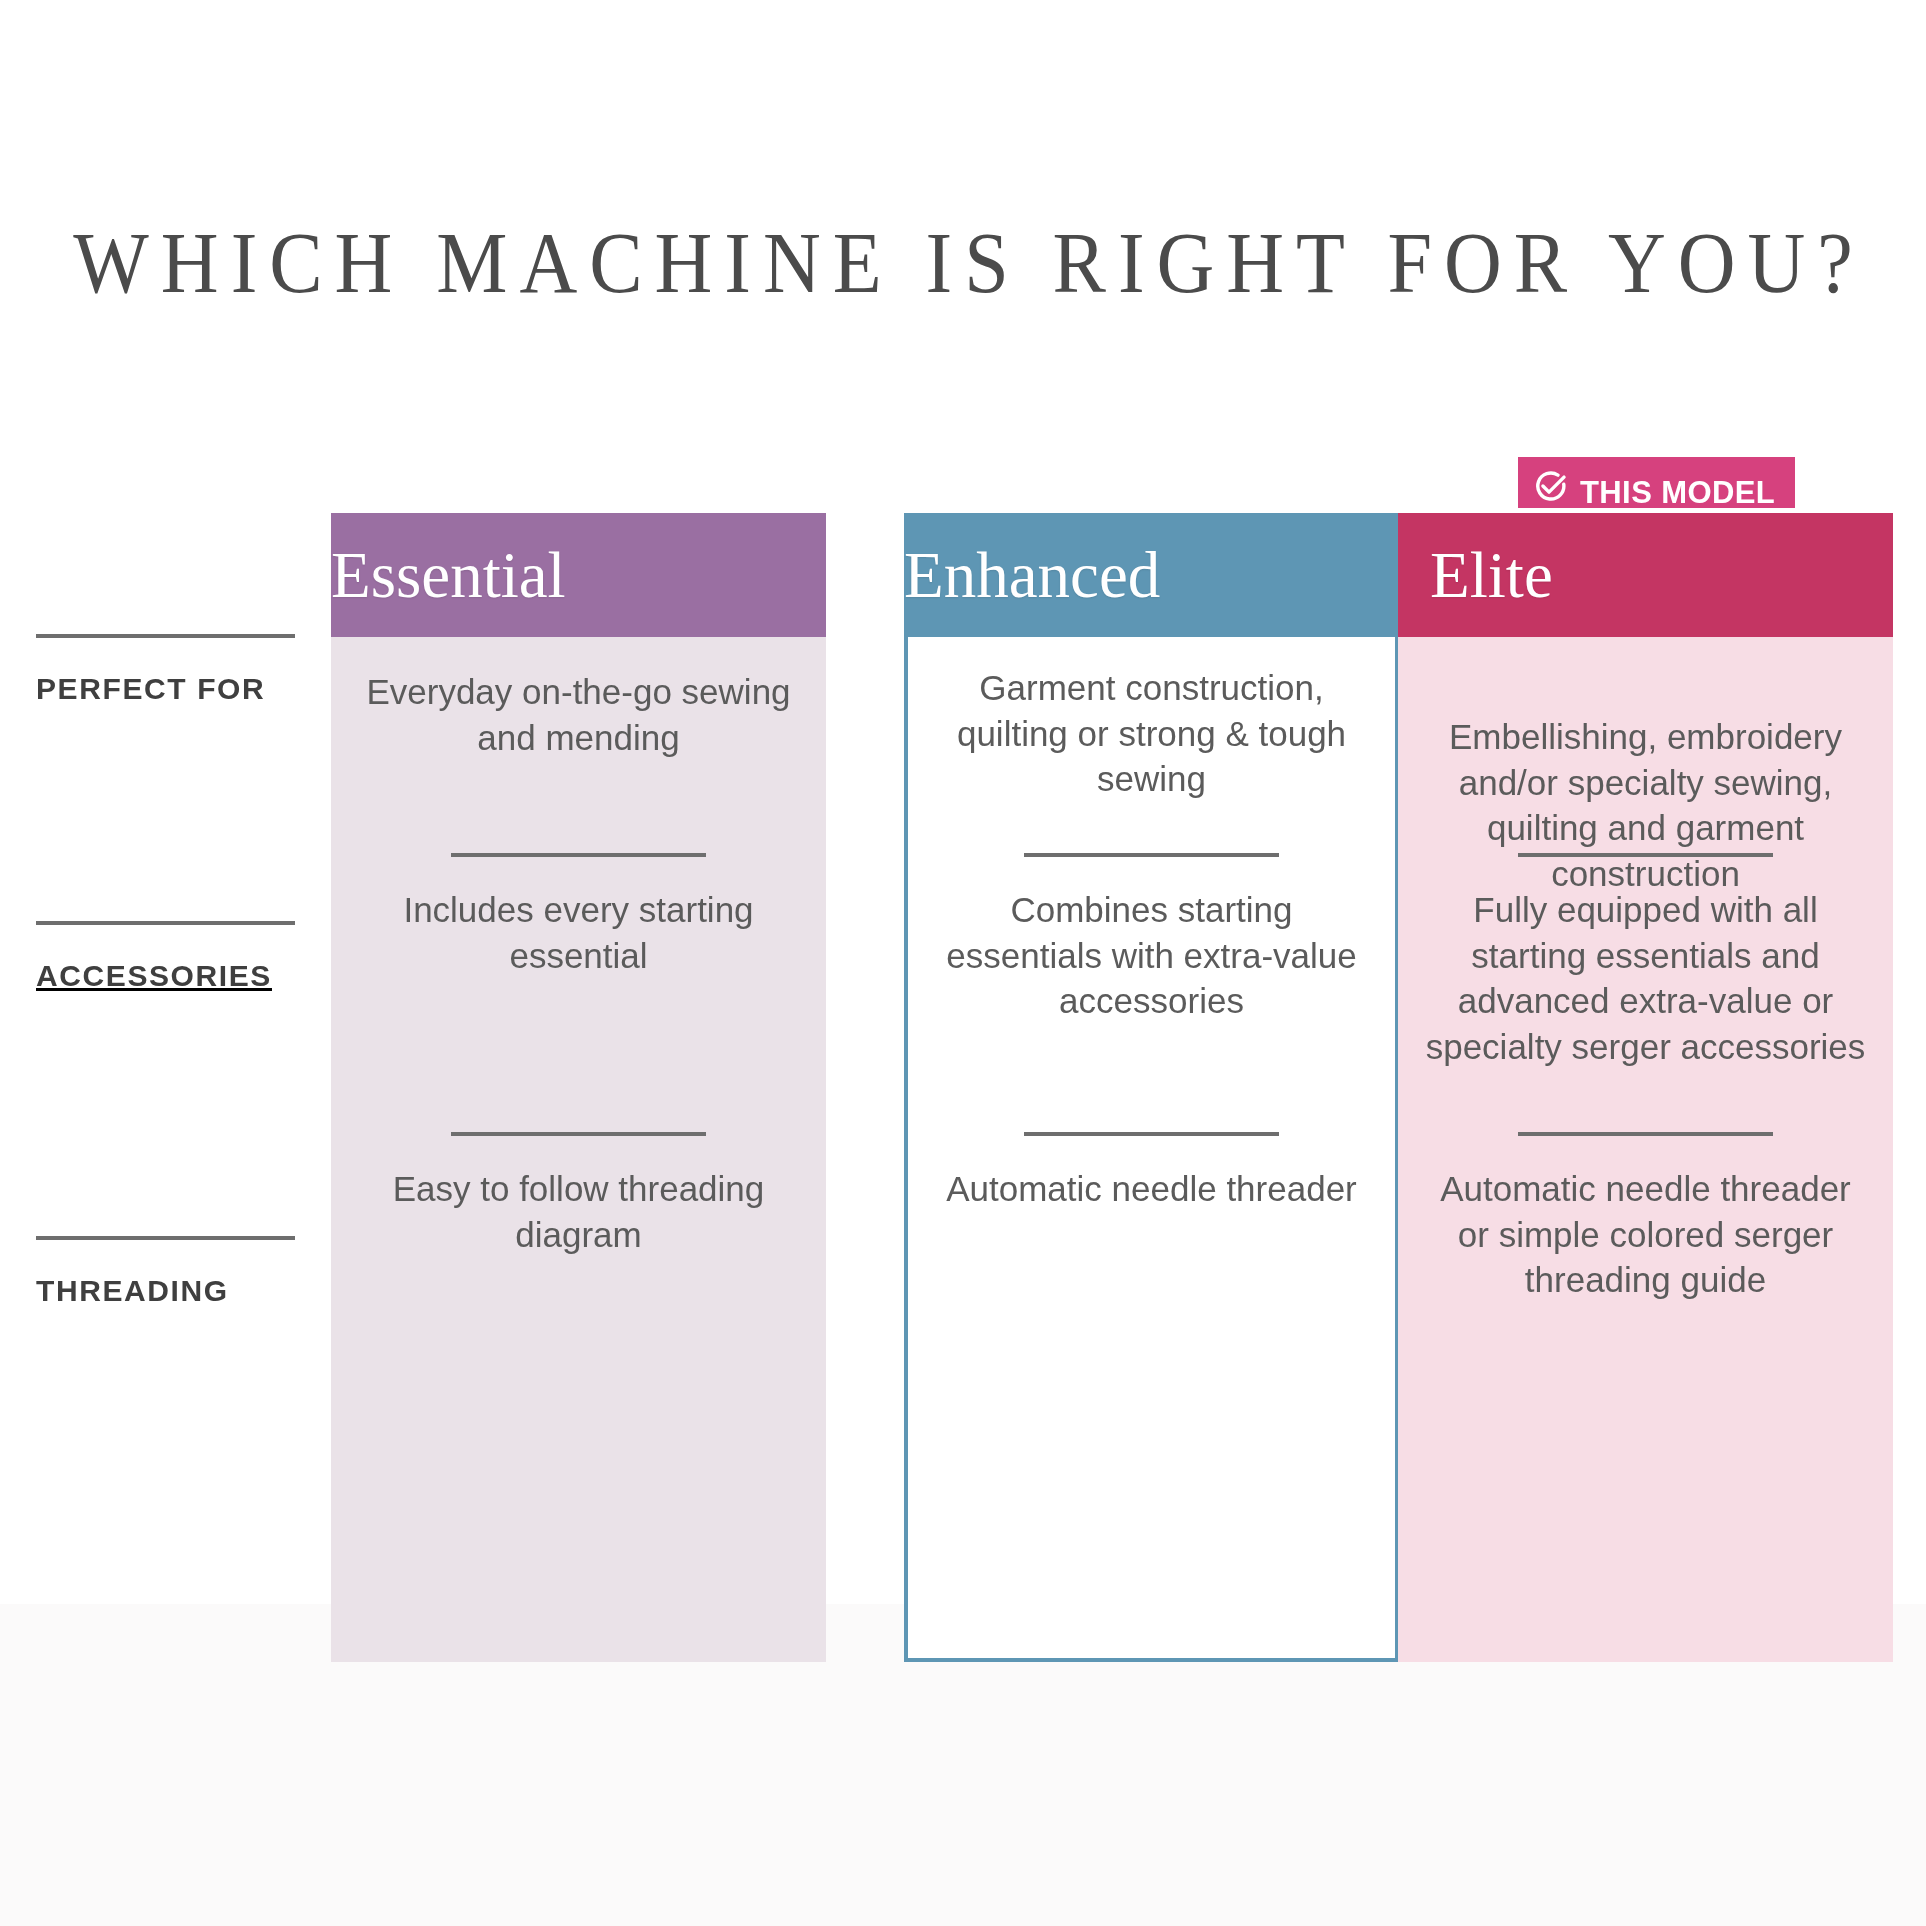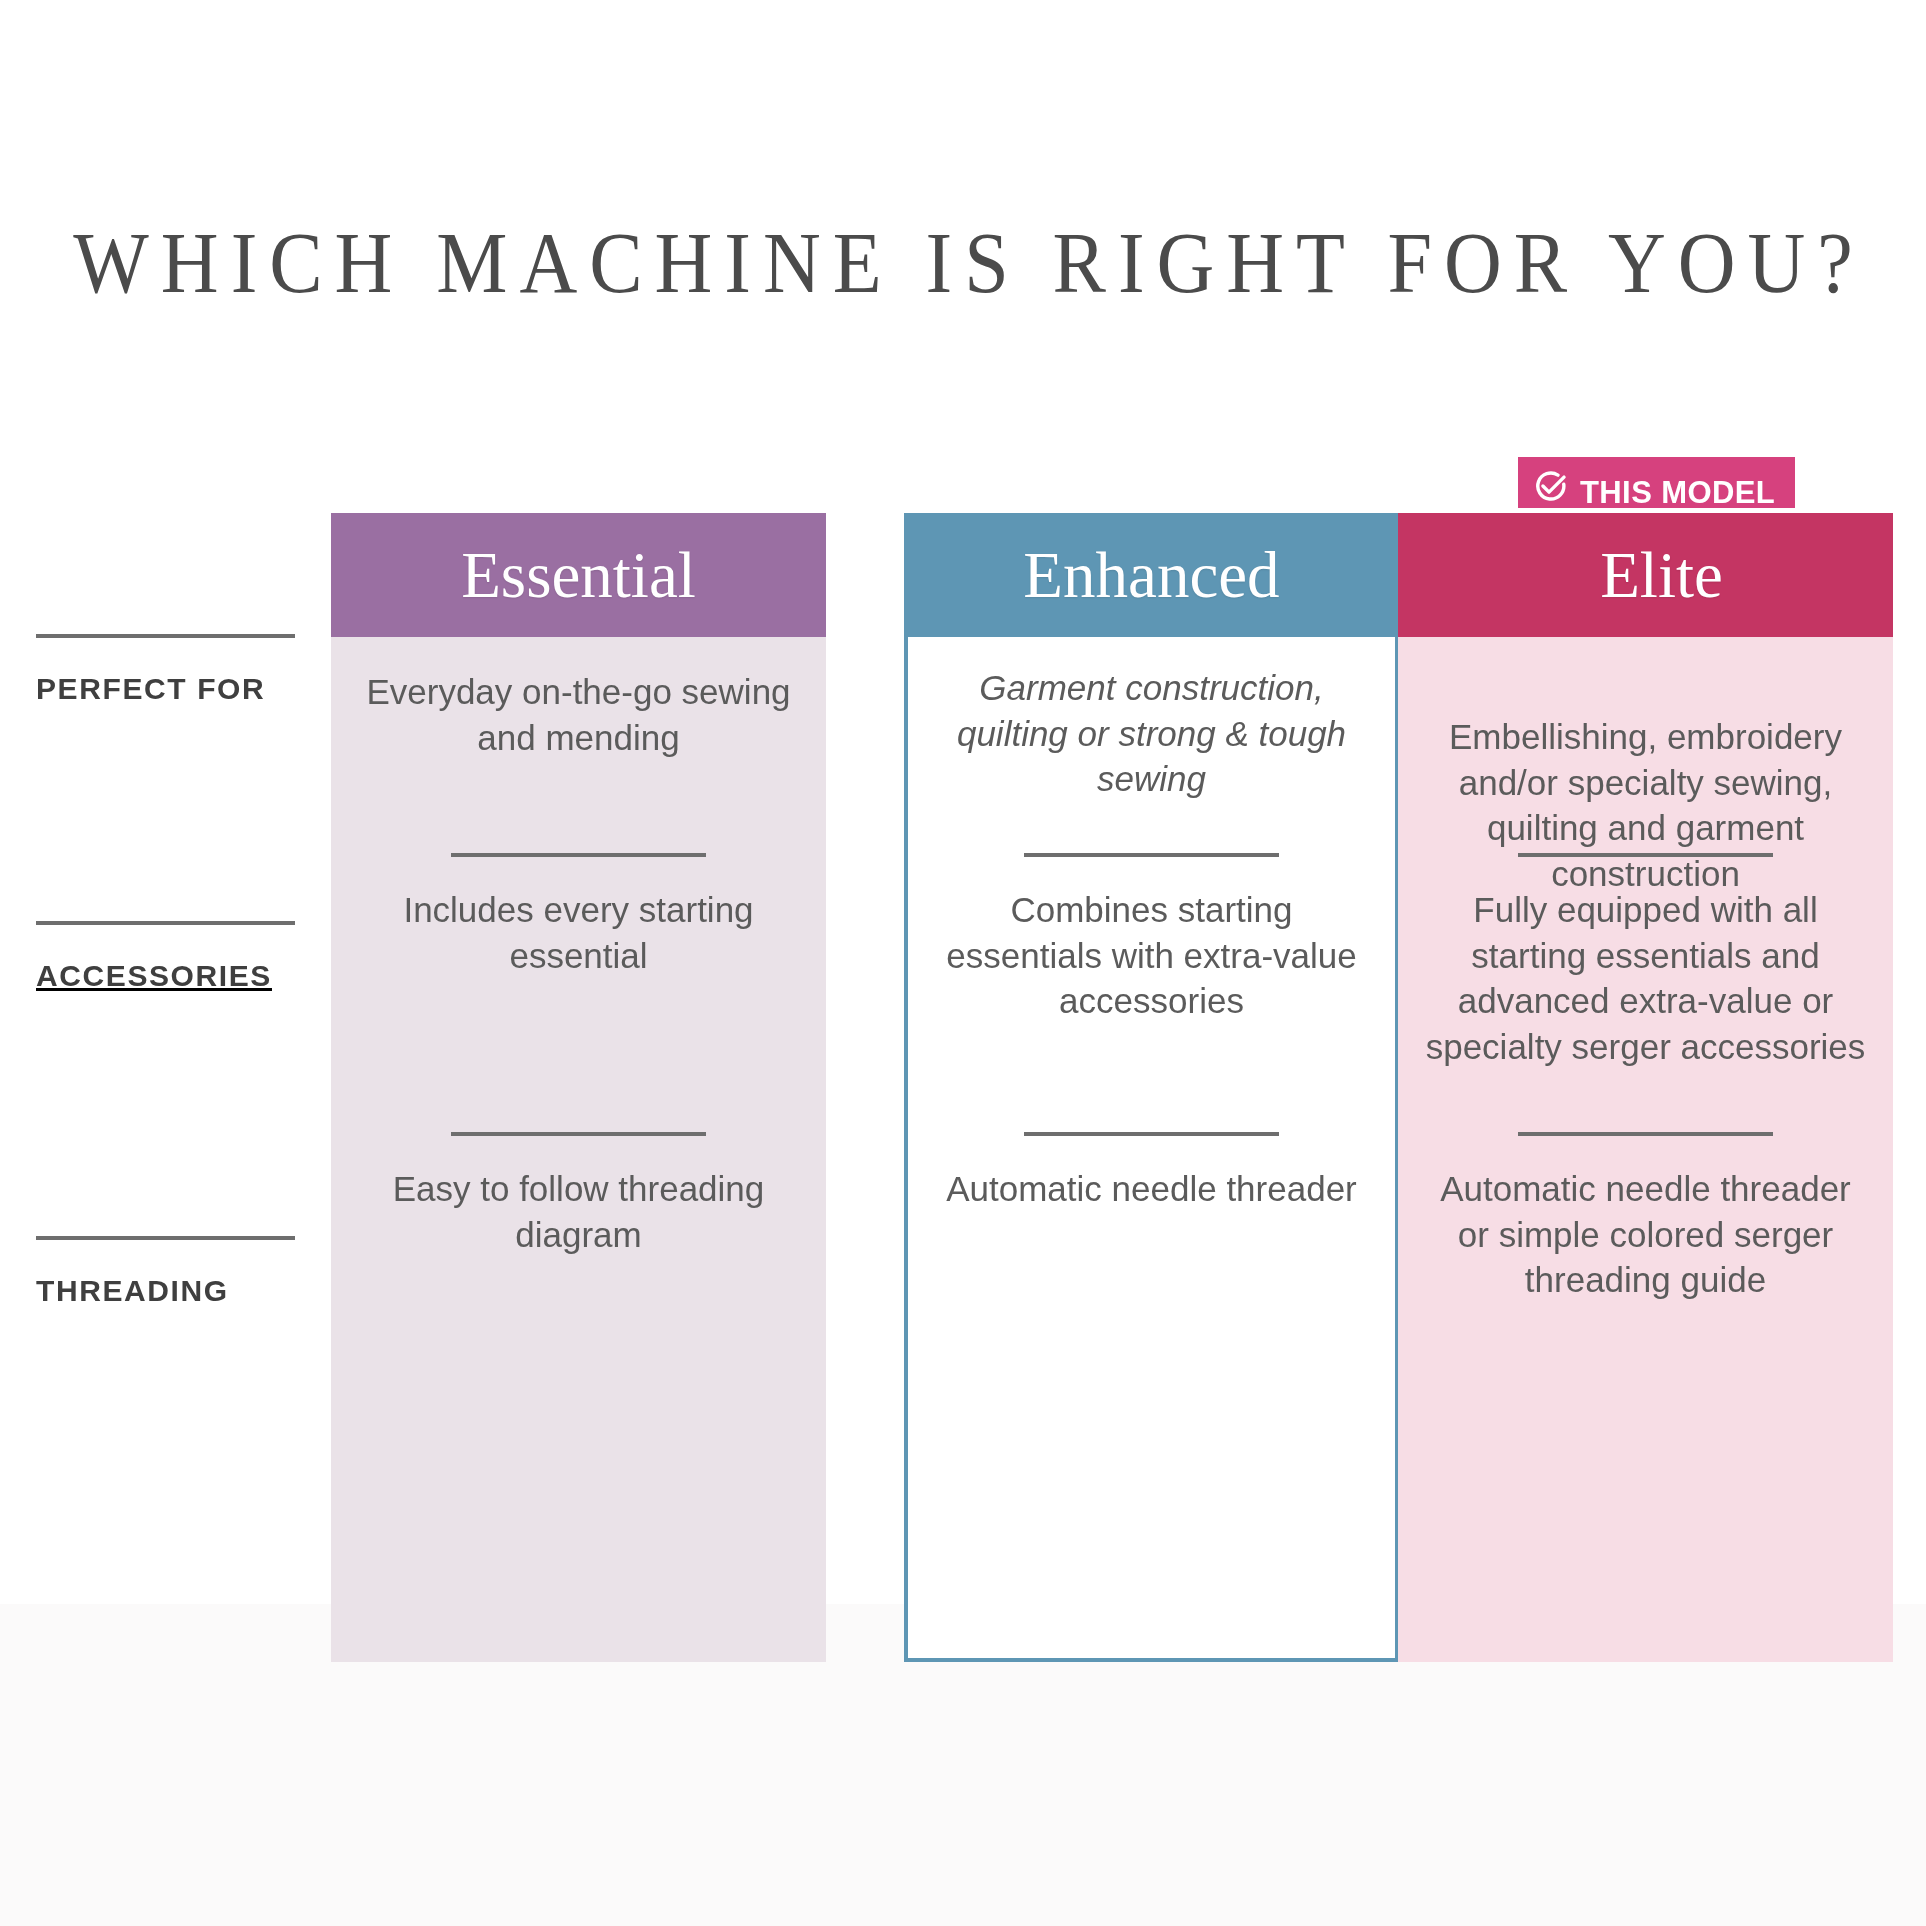--- a/index.html
+++ b/index.html
@@ -89,21 +89,20 @@
   
   .col {
     position: absolute;
     top: 513px;
     width: 495px;
   }
   .col-header {
     height: 124px;
     display: flex;
     align-items: center;
-    justify-content: center;
   }
   .col-header-text {
     font-family: "Liberation Serif", "DejaVu Serif", serif;
     font-size: 65px;
     color: #ffffff;
     line-height: 1;
     text-shadow: 0 1px 2px rgba(0,0,0,0.10);
   }
   .col-body {
     height: 1025px;
@@ -225,21 +224,21 @@
 
     </div>
   </div>
 
   <div class="col" id="col-enhanced">
     <div class="col-header">
       <span class="col-header-text">Enhanced</span>
     </div>
     <div class="col-body">
 
-      <div class="cell" style="top:28px;font-style:italic;">
+      <div class="cell" style="top:28px;">
         <div class="cell-text">Garment construction, quilting or strong &amp; tough sewing</div>
       </div>
 
       <div class="cell" style="top:216px;">
         <div class="cell-rule"></div>
         <div class="cell-text">Combines starting essentials with extra-value accessories</div>
       </div>
 
       <div class="cell" style="top:495px;">
         <div class="cell-rule"></div>

